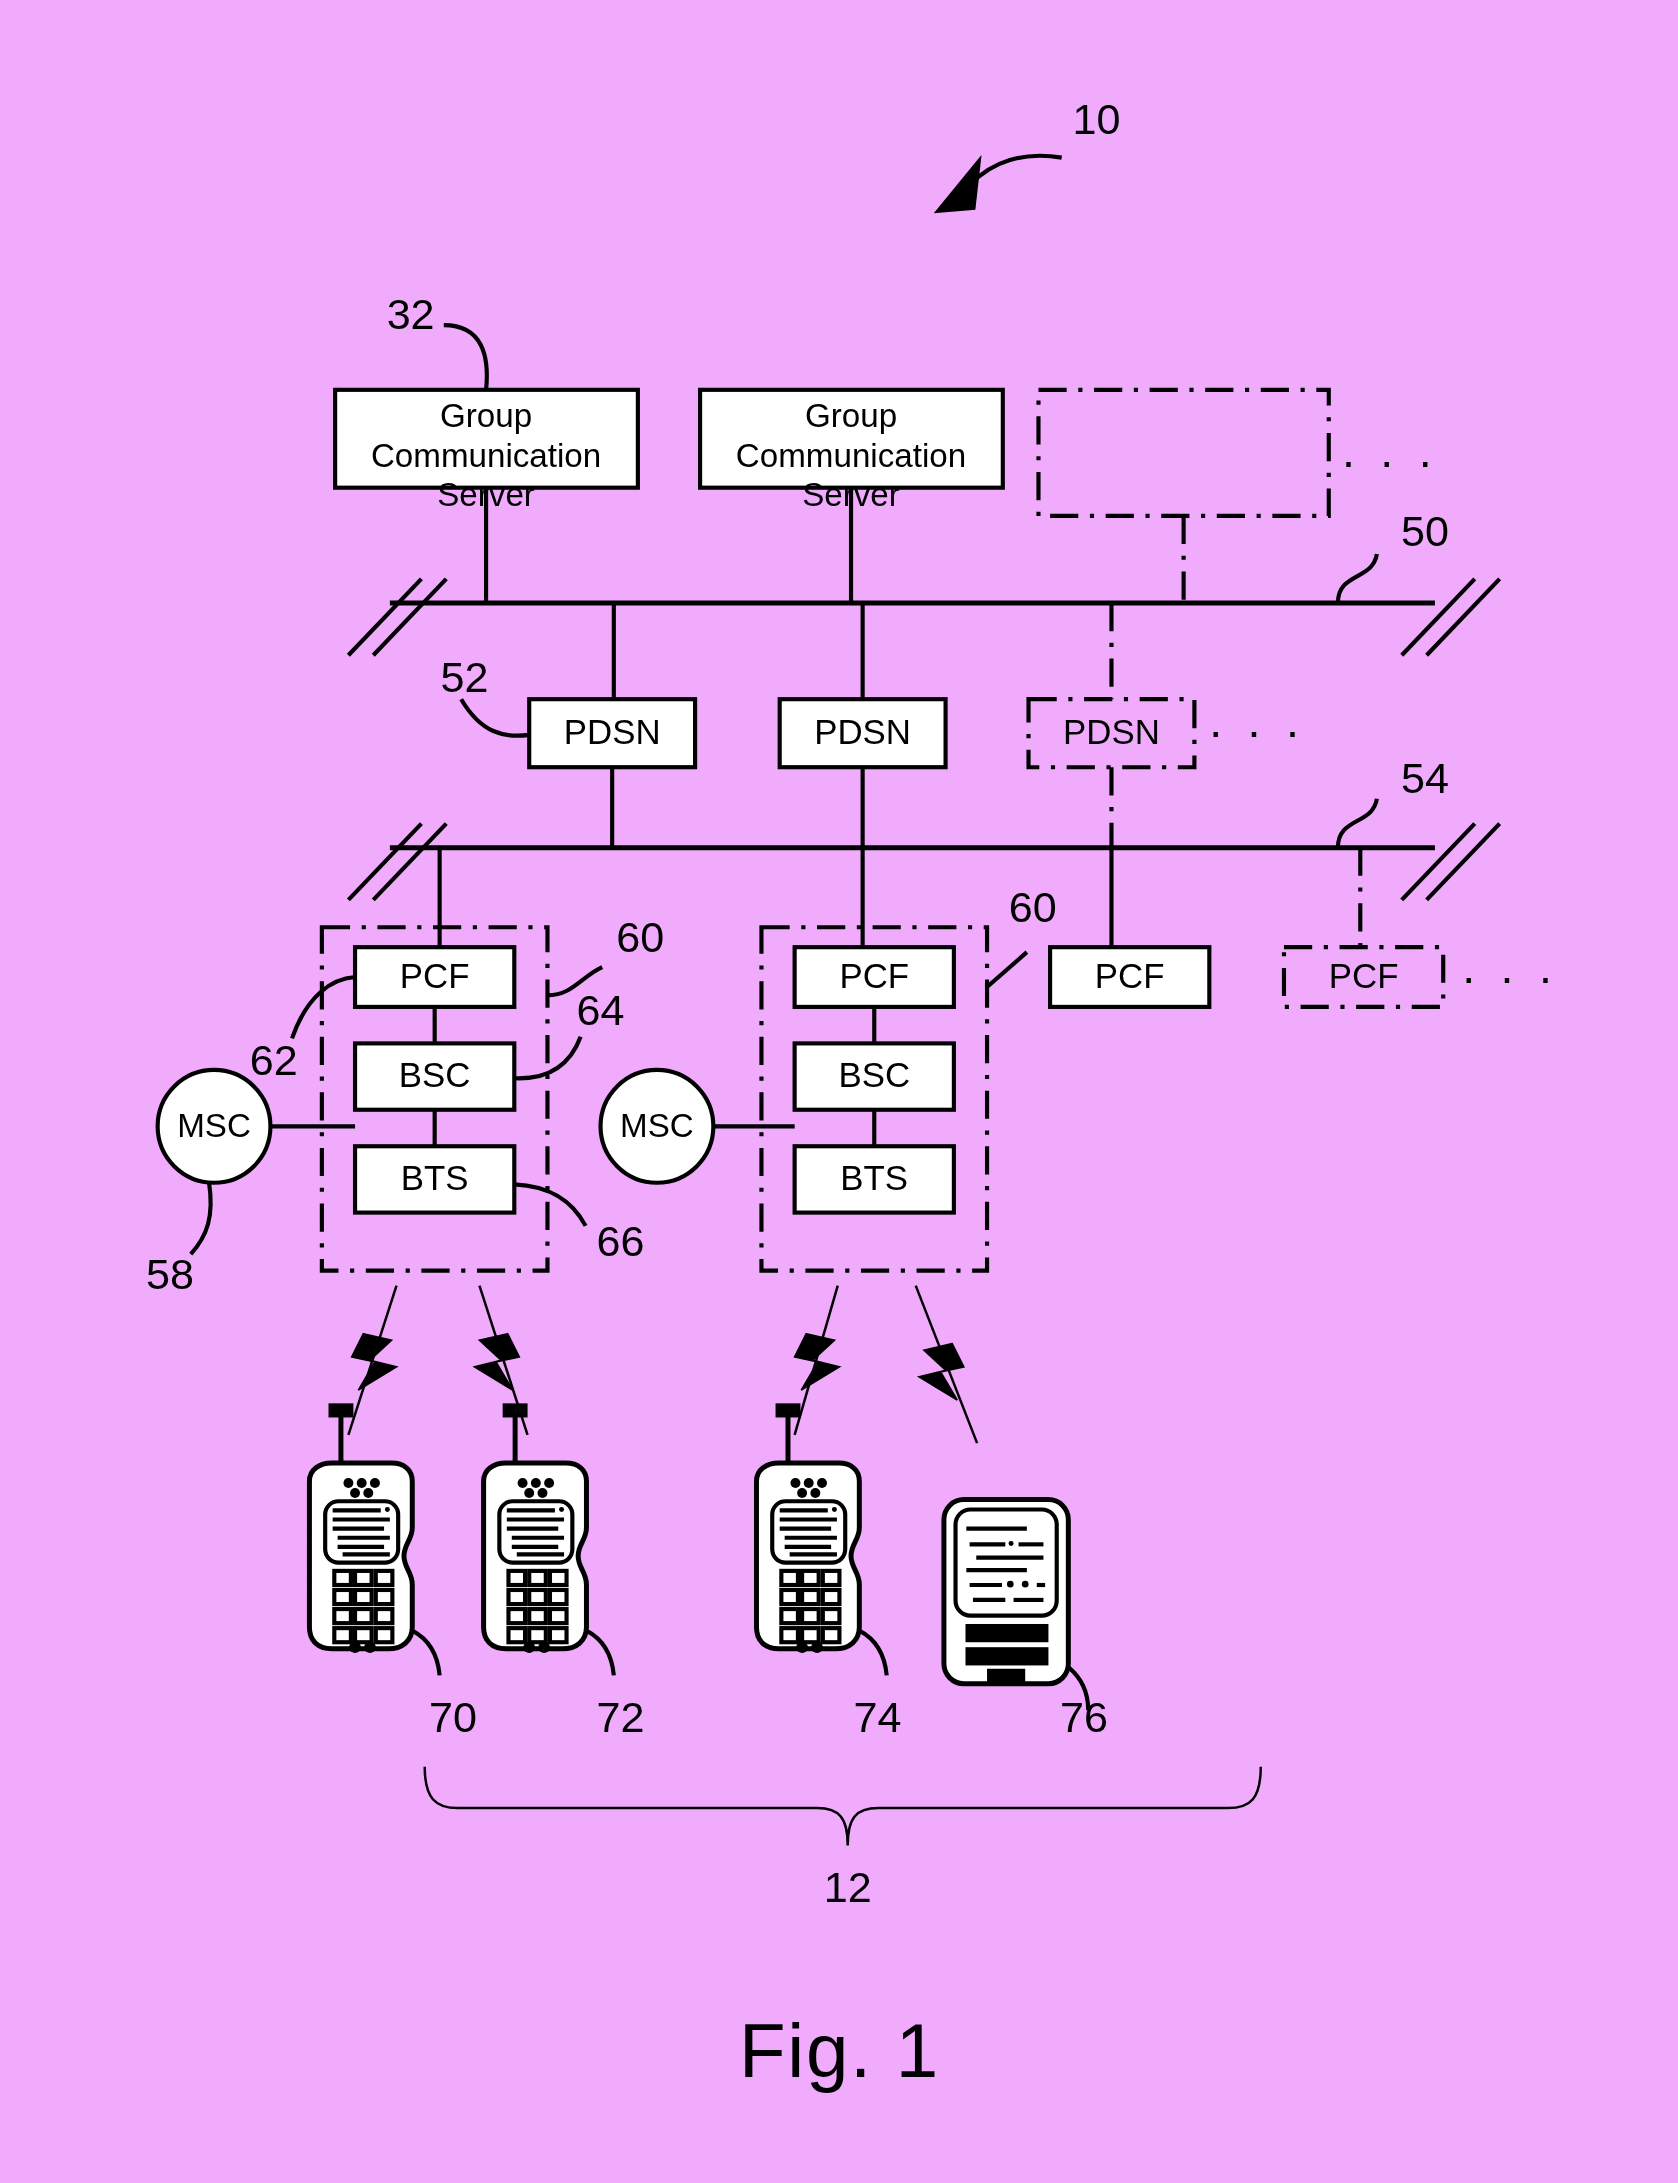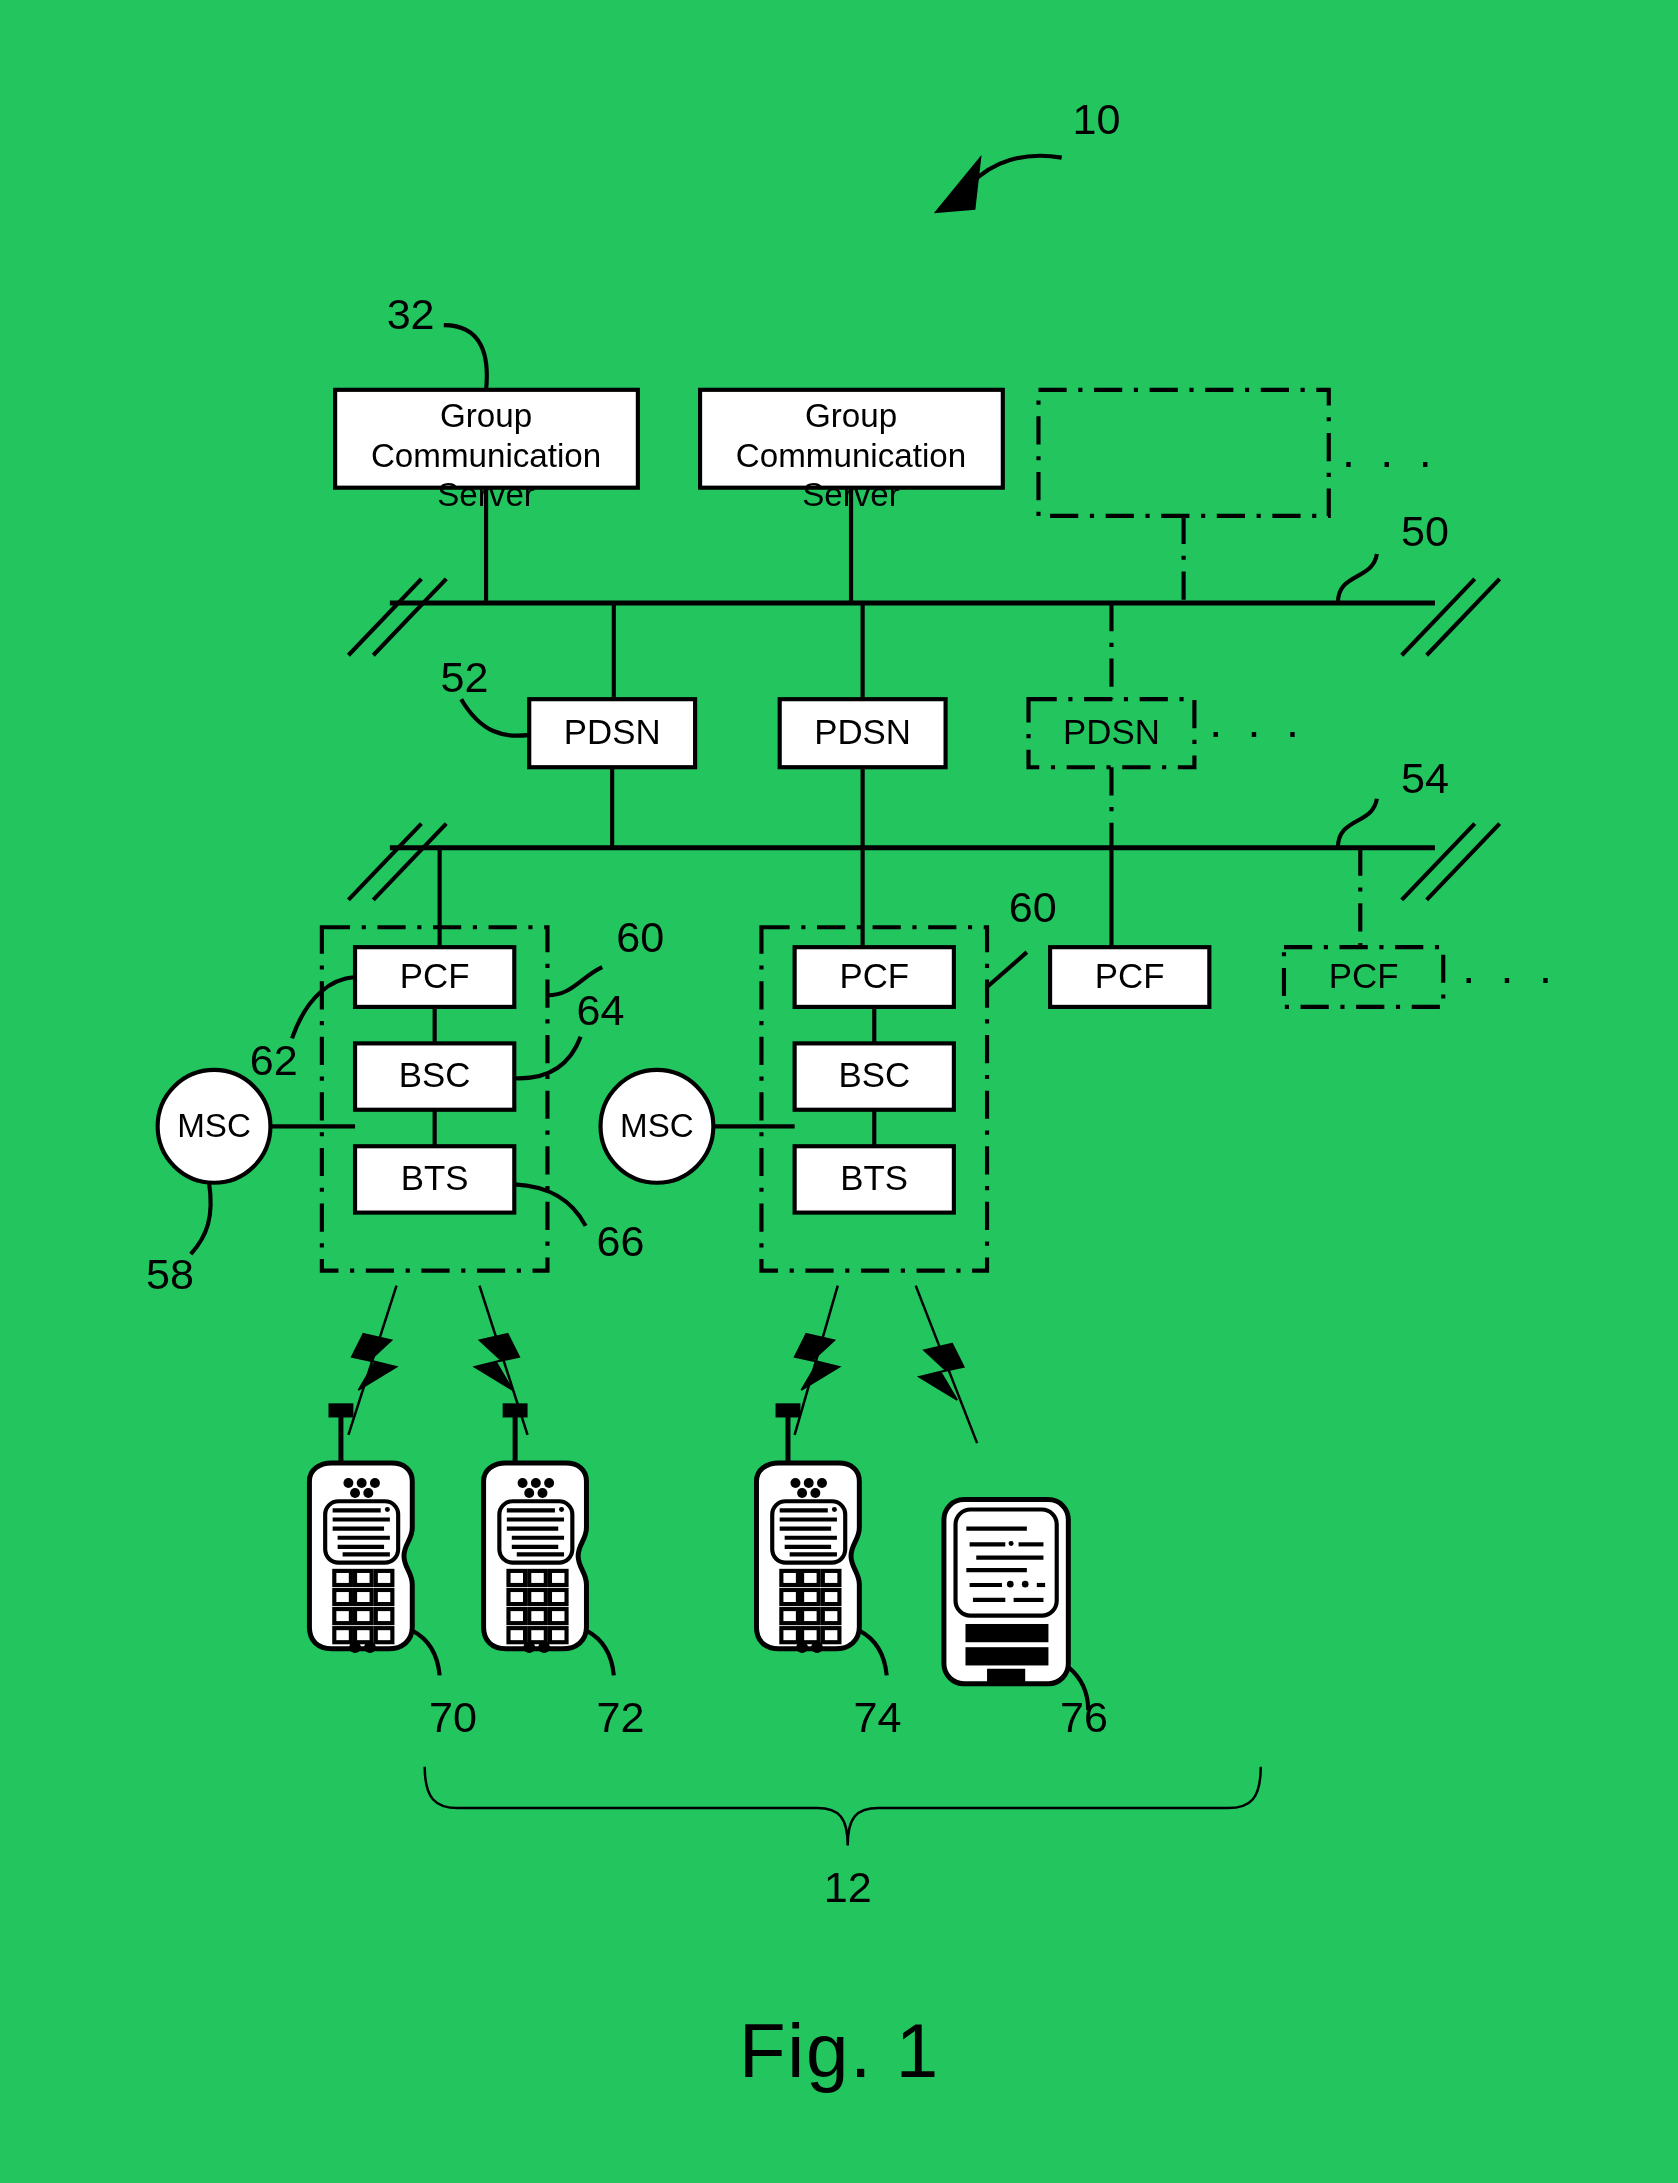--- a/index.html
+++ b/index.html
@@ -8,21 +8,21 @@
     padding: 0;
     background: #ffffff;
   }
   body {
     font-family: "Liberation Sans", sans-serif;
   }
   #figure-root {
     position: relative;
     width: 1678px;
     height: 2183px;
-    background: #22c55e;
+    background: #f0abfc;
     overflow: hidden;
   }
   svg#figure-svg {
     display: block;
     width: 1678px;
     height: 2183px;
   }
   .box-label, .ref-num, .fig-caption, .ellipsis-text {
     font-family: "Liberation Sans", sans-serif;
     fill: #000000;

